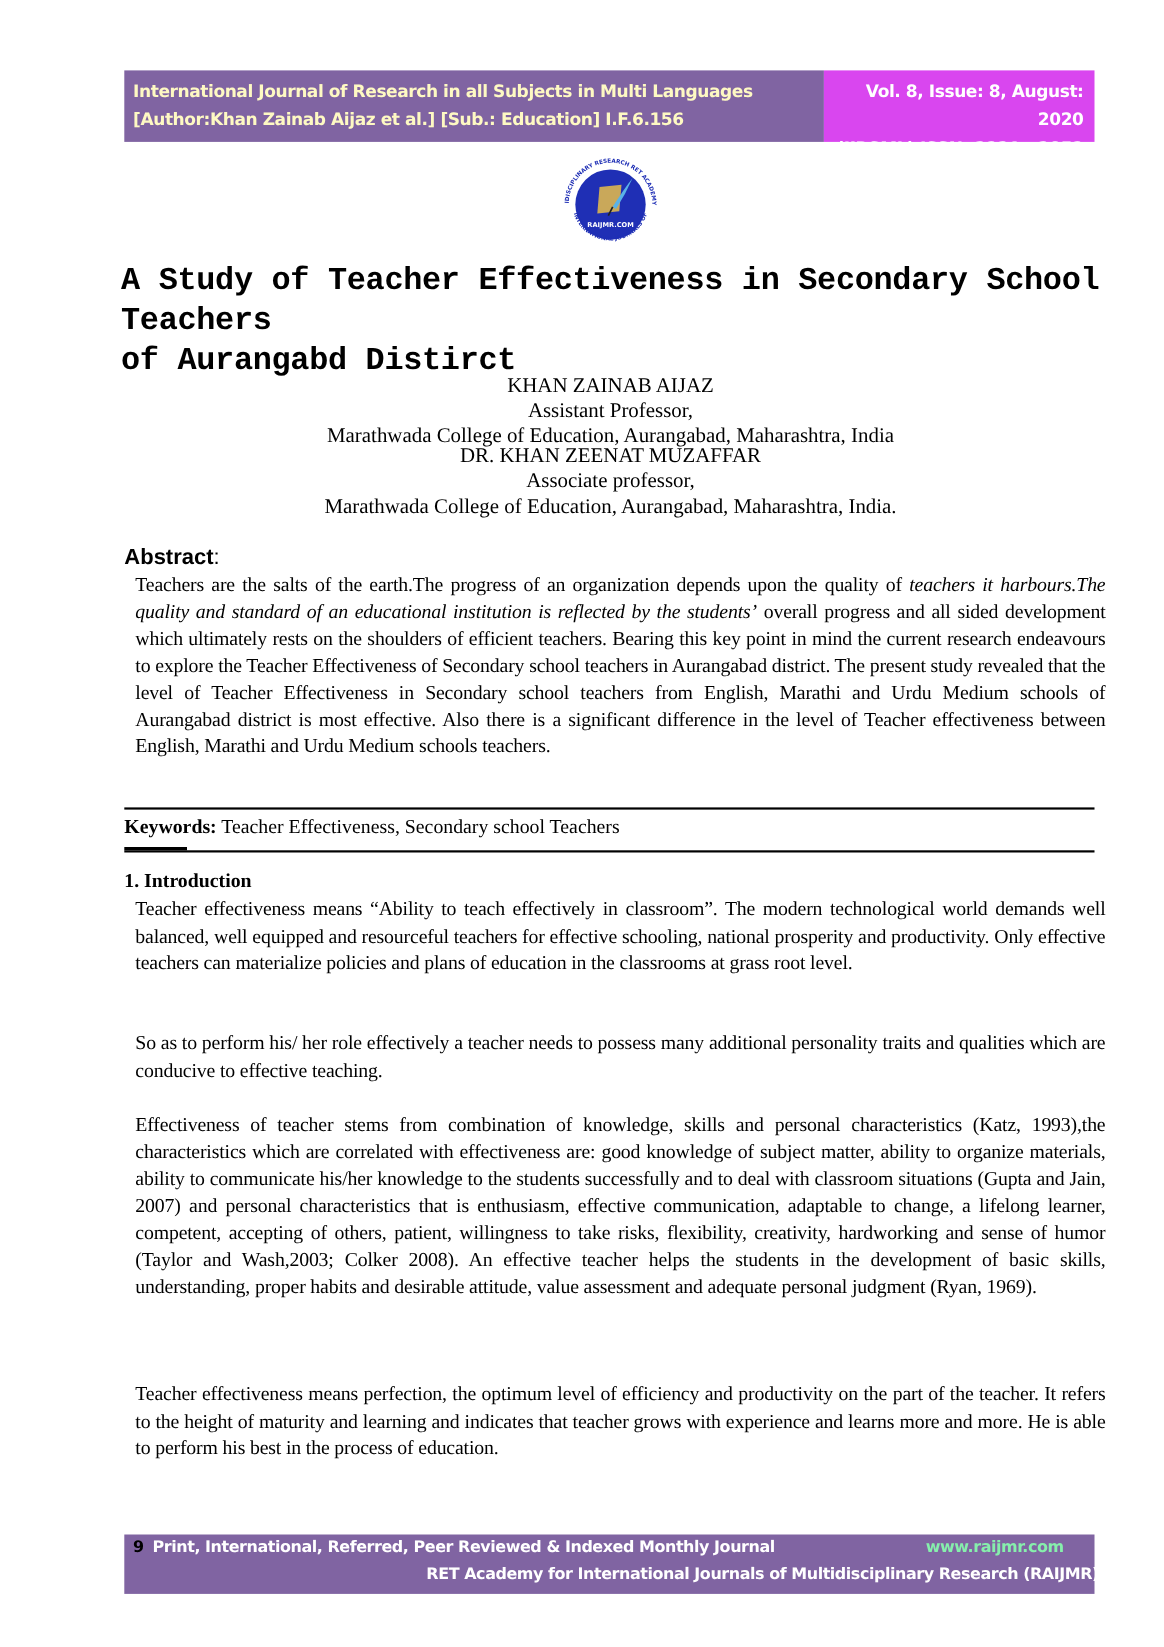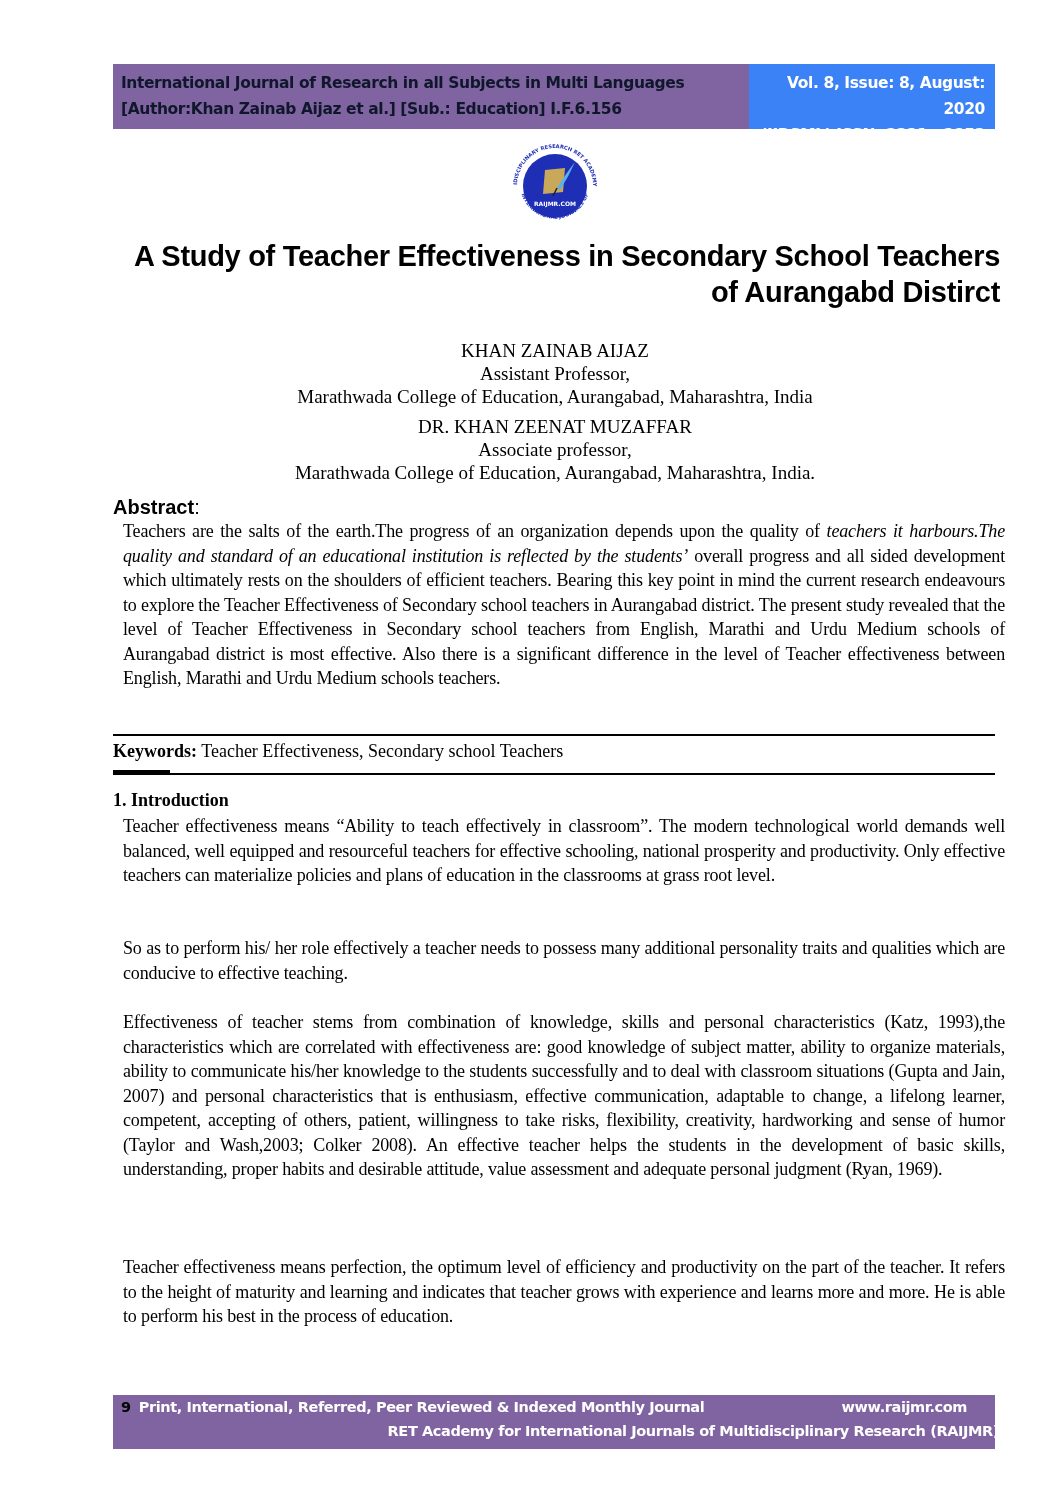--- a/index.html
+++ b/index.html
@@ -1,34 +1,34 @@
 <!DOCTYPE html>
 <html><head>
   <meta charset="utf-8">
   <style>
     html, body { margin: 0; padding: 0; background: #ffffff; }
     body { width: 1058px; height: 1497px; position: relative; overflow: hidden; color: #000; }
     .hdr { position: absolute; left: 113px; top: 64px; width: 882px; height: 65px; display: flex; }
-    .hdr-left { background: #8064a2; width: 688px; height: 65px; color: #0f172a; font-family: "DejaVu Sans", sans-serif; font-weight: bold; font-size: 15.5px; letter-spacing: -0.4px; padding: 6px 0 0 8px; box-sizing: border-box; line-height: 26px; }
-    .hdr-right { background: #3b82f6; width: 265px; height: 65px; color: #fff; font-family: "DejaVu Sans", sans-serif; font-weight: bold; font-size: 15.5px; letter-spacing: -0.4px; padding: 6px 10px 0 0; box-sizing: border-box; line-height: 26px; text-align: right; }
+    .hdr-left { background: #8064a2; width: 688px; height: 65px; color: #fef9c3; font-family: "DejaVu Sans", sans-serif; font-weight: bold; font-size: 15.5px; letter-spacing: -0.4px; padding: 6px 0 0 8px; box-sizing: border-box; line-height: 26px; }
+    .hdr-right { background: #d946ef; width: 265px; height: 65px; color: #fff; font-family: "DejaVu Sans", sans-serif; font-weight: bold; font-size: 15.5px; letter-spacing: -0.4px; padding: 6px 10px 0 0; box-sizing: border-box; line-height: 26px; text-align: right; }
     .logo { position: absolute; left: 505px; top: 140px; width: 100px; height: 92px; }
-    .title { position: absolute; left: 110px; top: 238px; width: 890px; text-align: right; font-family: Liberation Sans, sans-serif; font-weight: bold; font-size: 29px; line-height: 36px; letter-spacing: -0.3px; }
+    .title { position: absolute; left: 110px; top: 238px; width: 890px; text-align: left; font-family: Liberation Mono, monospace; font-weight: bold; font-size: 29px; line-height: 36px; letter-spacing: -0.3px; }
     .author { position: absolute; left: 110px; width: 890px; text-align: center; font-family: "Liberation Serif", serif; font-size: 19px; line-height: 23px; }
     .body-text { position: absolute; left: 123px; width: 882px; font-family: "Liberation Serif", serif; font-size: 18px; line-height: 24.5px; text-align: justify; letter-spacing: -0.15px; }
     .abs-label { position: absolute; left: 113px; top: 496px; font-family: Liberation Sans, sans-serif; font-weight: bold; font-size: 20px; }
     .rule { position: absolute; left: 113px; width: 882px; height: 2px; background: #000; }
     .rule-short { position: absolute; left: 113px; width: 57px; height: 3px; background: #000; }
     .kw { position: absolute; left: 113px; top: 741px; font-family: "Liberation Serif", serif; font-size: 18px; }
     .kw b { font-weight: bold; }
     .sec { position: absolute; left: 113px; top: 790px; font-family: "Liberation Serif", serif; font-weight: bold; font-size: 18px; }
     .ftr { position: absolute; left: 113px; top: 1395px; width: 882px; height: 54px; background: #8064a2; font-family: "DejaVu Sans", sans-serif; font-weight: bold; font-size: 14.5px; letter-spacing: -0.4px; color: #fff; }
     .ftr-line1 { position: absolute; left: 8px; top: 4px; width: 866px; display: flex; justify-content: space-between; }
     .ftr-line2 { position: absolute; left: 4px; top: 28px; width: 882px; text-align: right; }
     .pgnum { color: #000; margin-right: 8px; }
-    .site { color: #ffffff; margin-right: 20px; }
+    .site { color: #86efac; margin-right: 20px; }
   </style>
 </head>
 <body>
 
 <div class="hdr">
   <div class="hdr-left">
     <div>International Journal of Research in all Subjects in Multi Languages</div>
     <div>[Author:Khan Zainab Aijaz et al.] [Sub.: Education] I.F.6.156</div>
   </div>
   <div class="hdr-right">
@@ -61,21 +61,21 @@
 <div class="title">
   <div>A Study of Teacher Effectiveness in Secondary School Teachers</div>
   <div>of Aurangabd Distirct</div>
 </div>
 
 <div class="author" style="top:339px;">
   <div>KHAN ZAINAB AIJAZ</div>
   <div>Assistant Professor,</div>
   <div>Marathwada College of Education, Aurangabad, Maharashtra, India</div>
 </div>
-<div class="author" style="top:415px;">
+<div class="author" style="top:403px;">
   <div>DR. KHAN ZEENAT MUZAFFAR</div>
   <div>Associate professor,</div>
   <div>Marathwada College of Education, Aurangabad, Maharashtra, India.</div>
 </div>
 
 <div class="abs-label"><span>Abstract</span><span style="font-weight:normal">:</span></div>
 <div class="body-text" style="top:519px;"><span>Teachers are the salts of the earth.The progress of an organization depends upon the quality of </span><i>teachers it harbours.The quality and standard of an educational institution is reflected by the students’</i><span> overall progress and all sided development which ultimately rests on the shoulders of efficient teachers. Bearing this key point in mind the current research endeavours to explore the Teacher Effectiveness of Secondary school teachers in Aurangabad district. The present study revealed that the level of Teacher Effectiveness in Secondary school teachers from English, Marathi and Urdu Medium schools of Aurangabad district is most effective. Also there is a significant difference in the level of Teacher effectiveness between English, Marathi and Urdu Medium schools teachers.</span></div>
 
 <div class="rule" style="top:734px;"></div>
 <div class="kw"><b>Keywords:</b><span> Teacher Effectiveness, Secondary school Teachers</span></div>

